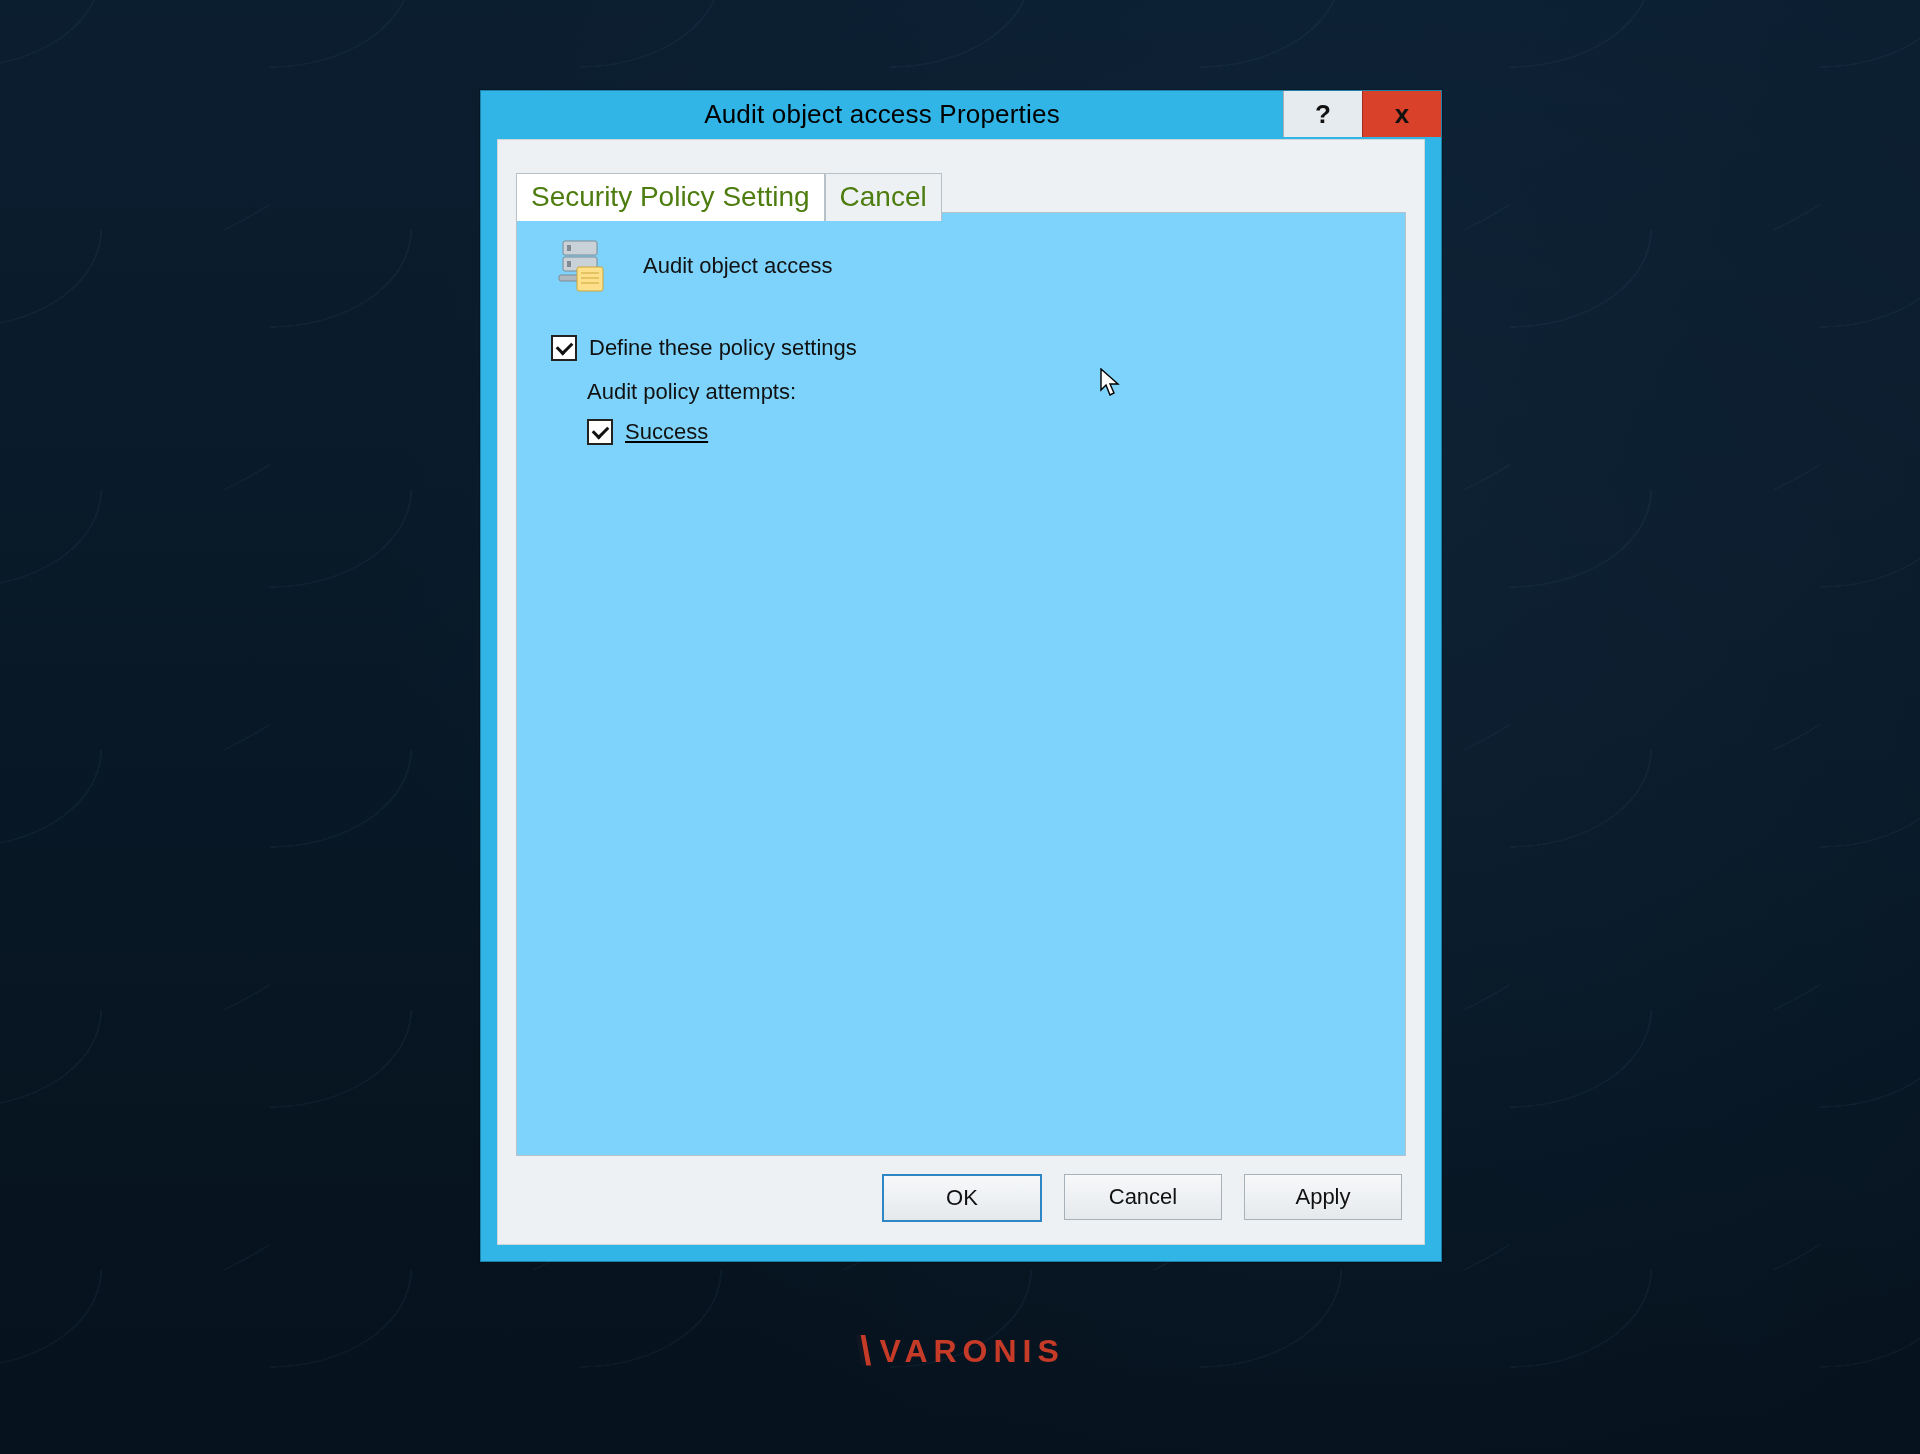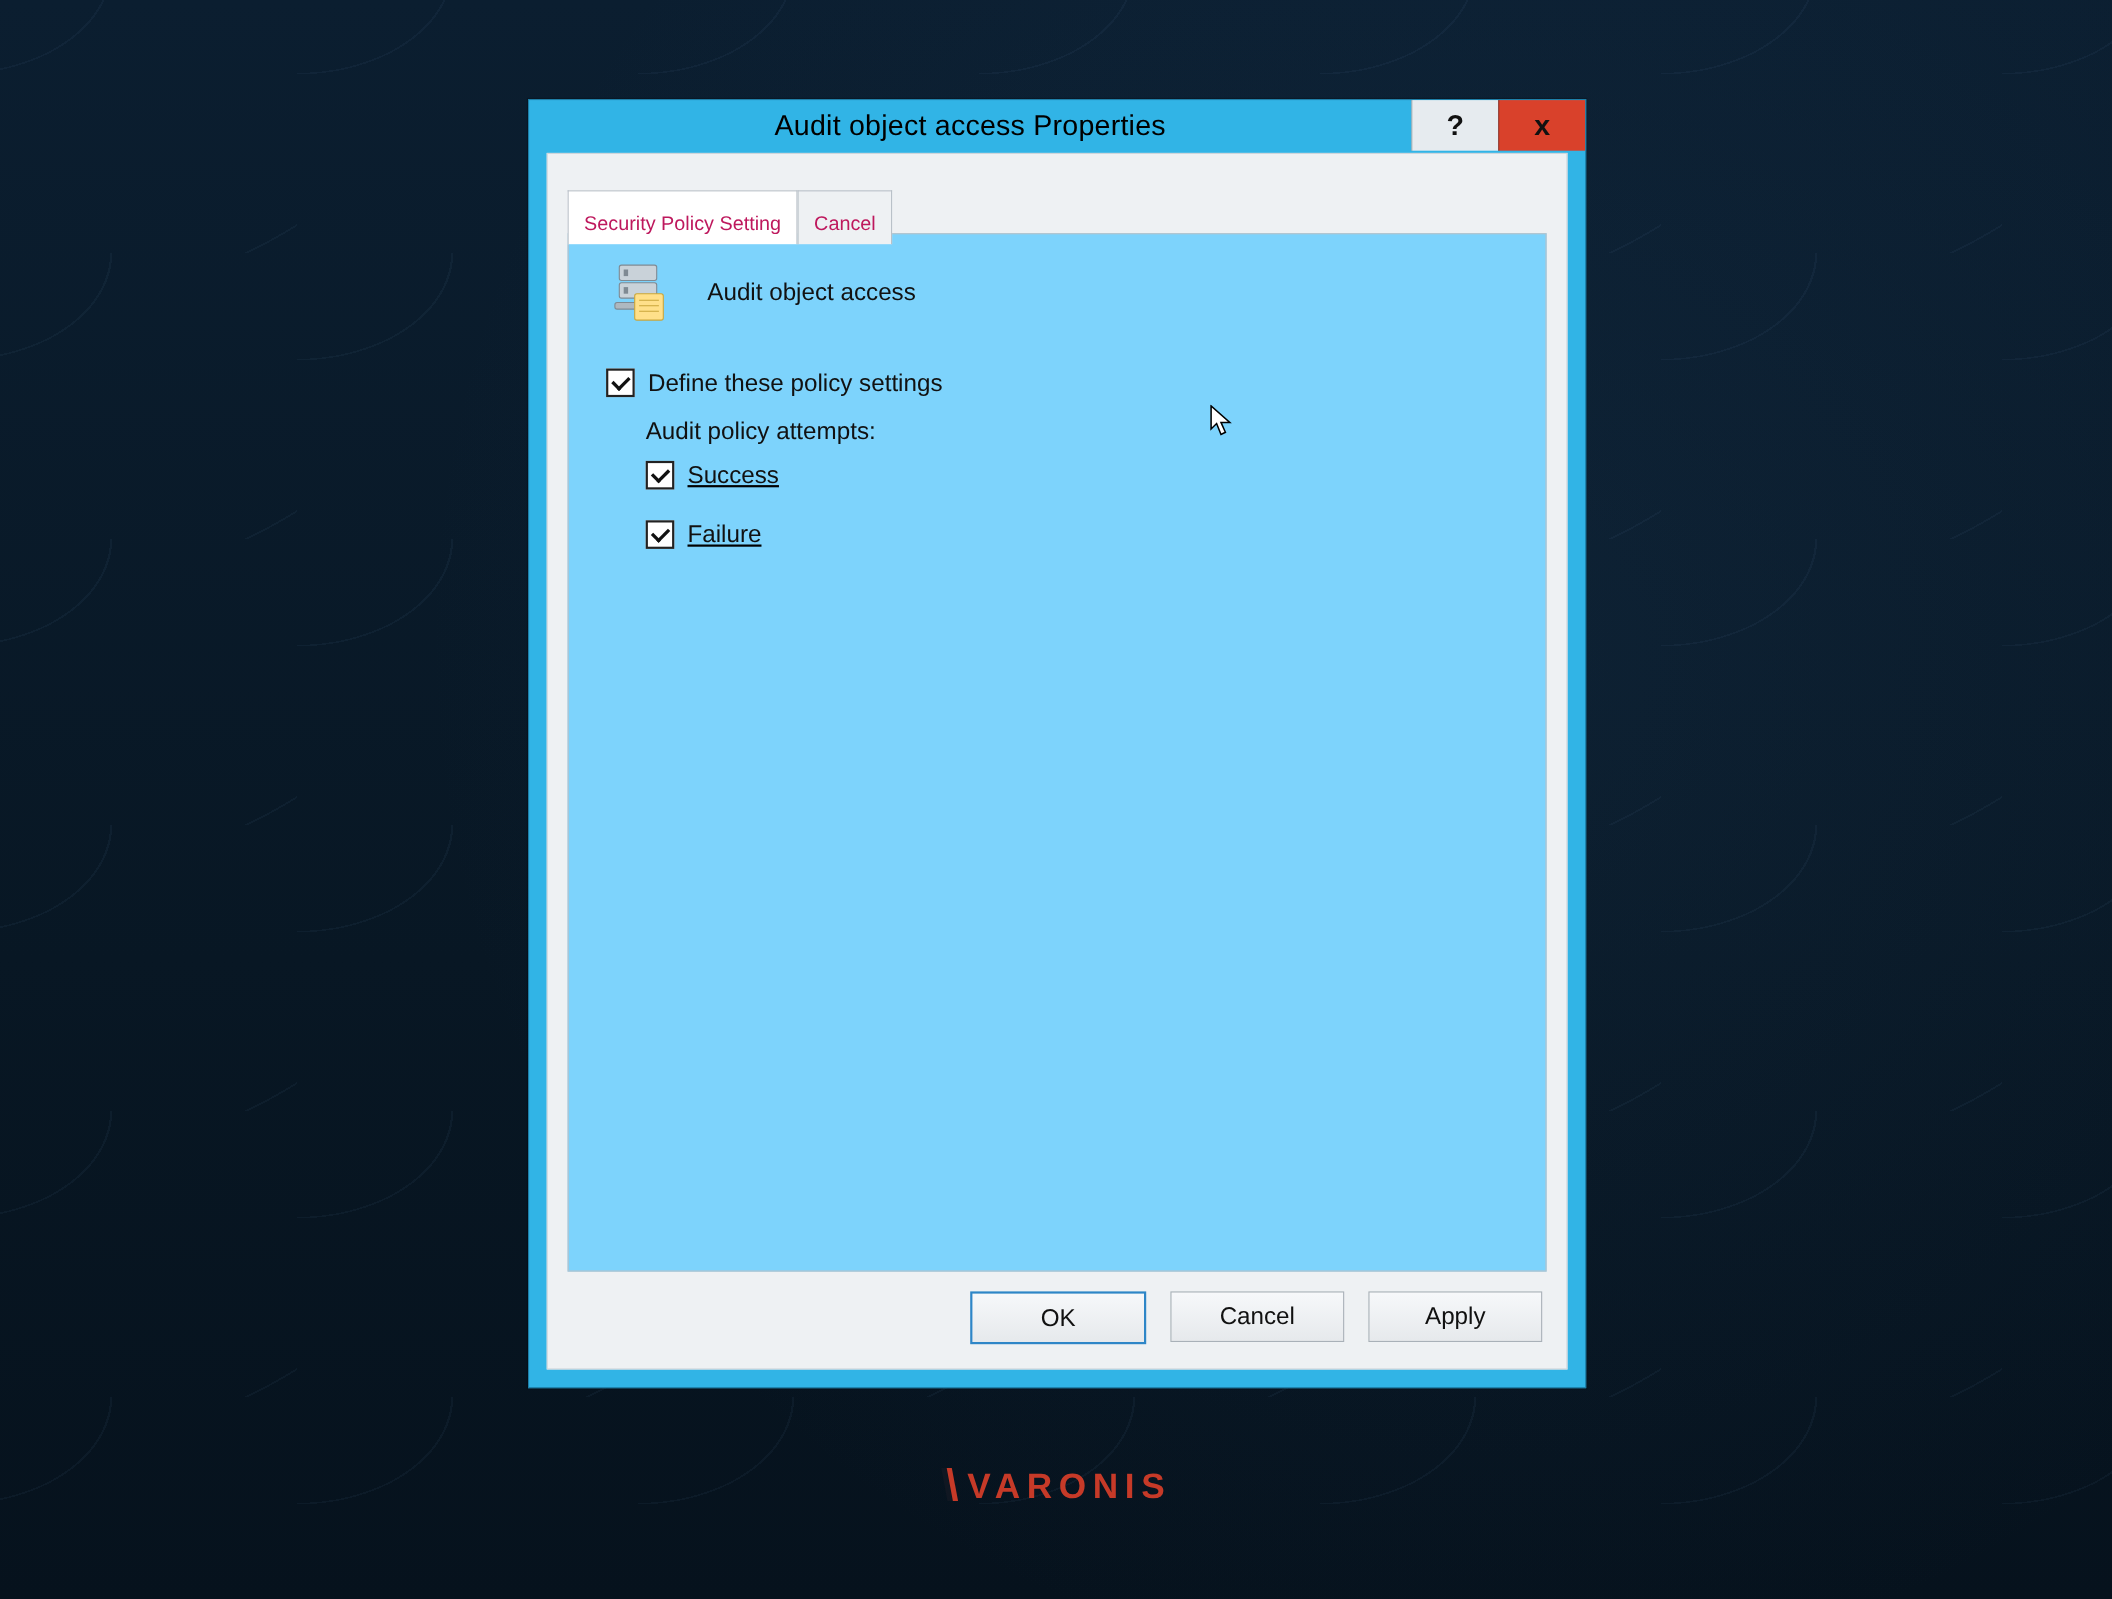--- a/index.html
+++ b/index.html
@@ -85,23 +85,23 @@
   
   .tabstrip {
     position: absolute;
     left: 18px;
     top: 32px;
     display: flex;
     gap: 0;
     z-index: 2;
   }
   .tab {
-    padding: 19px 14px 8px;
-    font-size: 18px;
-    color: #be185d;
+    padding: 7px 14px 8px;
+    font-size: 28px;
+    color: #4d7c0f;
     background: #eef1f3;
     border: 1px solid #b9c1c8;
     border-bottom: none;
     position: relative;
     top: 1px;
   }
   .tab.active {
     background: #ffffff;
     border-color: #b9c1c8;
   }
@@ -259,24 +259,20 @@
         <span class="cbx-label">Define these policy settings</span>
       </div>
 
       <div class="attempts-heading">Audit policy attempts:</div>
 
       <div class="attempts-group">
         <div class="check-row">
           <span class="cbx"></span>
           <span class="cbx-label">Success</span>
         </div>
-        <div class="check-row">
-          <span class="cbx"></span>
-          <span class="cbx-label">Failure</span>
-        </div>
       </div>
 
     </div>
 
     <div class="buttons">
       <div class="btn default">OK</div>
       <div class="btn">Cancel</div>
       <div class="btn">Apply</div>
     </div>
 

